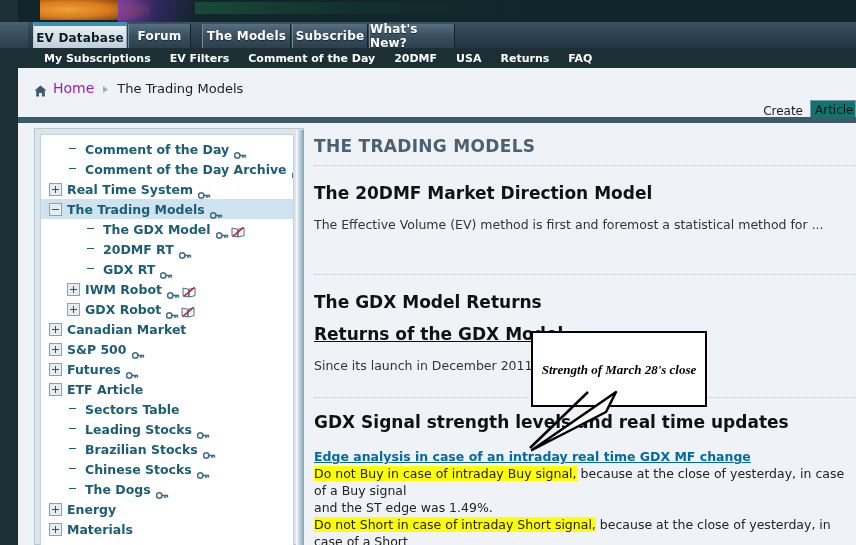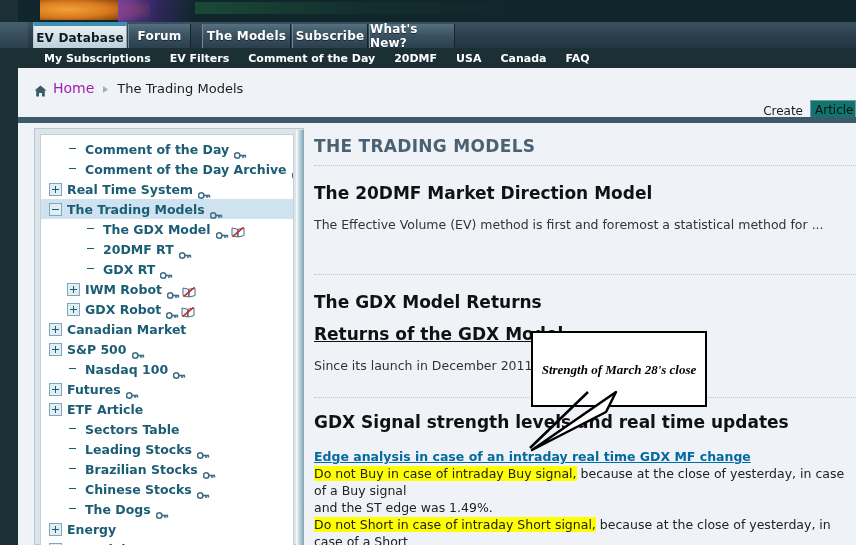--- a/index.html
+++ b/index.html
@@ -204,21 +204,21 @@
       </div>
   </div>
 
   <div class="subnav">
     <div class="subnav-spacer"></div>
     <a href="#">My Subscriptions</a>
     <a href="#">EV Filters</a>
     <a href="#">Comment of the Day</a>
     <a href="#">20DMF</a>
     <a href="#">USA</a>
-    <a href="#">Canada</a>
+    <a href="#">Returns</a>
     <a href="#">FAQ</a>
   </div>
 
   <div class="left-rail"></div>
 
   <div class="crumbs">
     <span class="home-icon">
       <svg width="13" height="12" viewBox="0 0 13 12">
           <path d="M6.5 0.5 L12.5 5.5 L10.8 5.5 L10.8 11.5 L8 11.5 L8 8 L5 8 L5 11.5 L2.2 11.5 L2.2 5.5 L0.5 5.5 Z" fill="#3d5a6a"></path>
         </svg>
@@ -355,30 +355,20 @@
             <span class="expander plus" style="margin-left: 4px;"></span>
             <span class="lbl">S&amp;P 500</span>
             <span class="key-icon"><svg width="13" height="9" viewBox="0 0 13 9">
                 <circle cx="3.2" cy="4.5" r="2.7" fill="none" stroke="#3f6e86" stroke-width="1.6"></circle>
                 <path d="M6 4.5 H12" stroke="#3f6e86" stroke-width="1.6"></path>
                 <path d="M9 4.5 V7" stroke="#3f6e86" stroke-width="1.6"></path>
                 <path d="M11.4 4.5 V6.6" stroke="#3f6e86" stroke-width="1.6"></path>
               </svg></span>
           </div>
           <div class="node">
-            <span class="expander none" style="margin-left: 22px;"></span>
-            <span class="lbl">Nasdaq 100</span>
-            <span class="key-icon"><svg width="13" height="9" viewBox="0 0 13 9">
-                <circle cx="3.2" cy="4.5" r="2.7" fill="none" stroke="#3f6e86" stroke-width="1.6"></circle>
-                <path d="M6 4.5 H12" stroke="#3f6e86" stroke-width="1.6"></path>
-                <path d="M9 4.5 V7" stroke="#3f6e86" stroke-width="1.6"></path>
-                <path d="M11.4 4.5 V6.6" stroke="#3f6e86" stroke-width="1.6"></path>
-              </svg></span>
-          </div>
-          <div class="node">
             <span class="expander plus" style="margin-left: 4px;"></span>
             <span class="lbl">Futures</span>
             <span class="key-icon"><svg width="13" height="9" viewBox="0 0 13 9">
                 <circle cx="3.2" cy="4.5" r="2.7" fill="none" stroke="#3f6e86" stroke-width="1.6"></circle>
                 <path d="M6 4.5 H12" stroke="#3f6e86" stroke-width="1.6"></path>
                 <path d="M9 4.5 V7" stroke="#3f6e86" stroke-width="1.6"></path>
                 <path d="M11.4 4.5 V6.6" stroke="#3f6e86" stroke-width="1.6"></path>
               </svg></span>
           </div>
           <div class="node">

